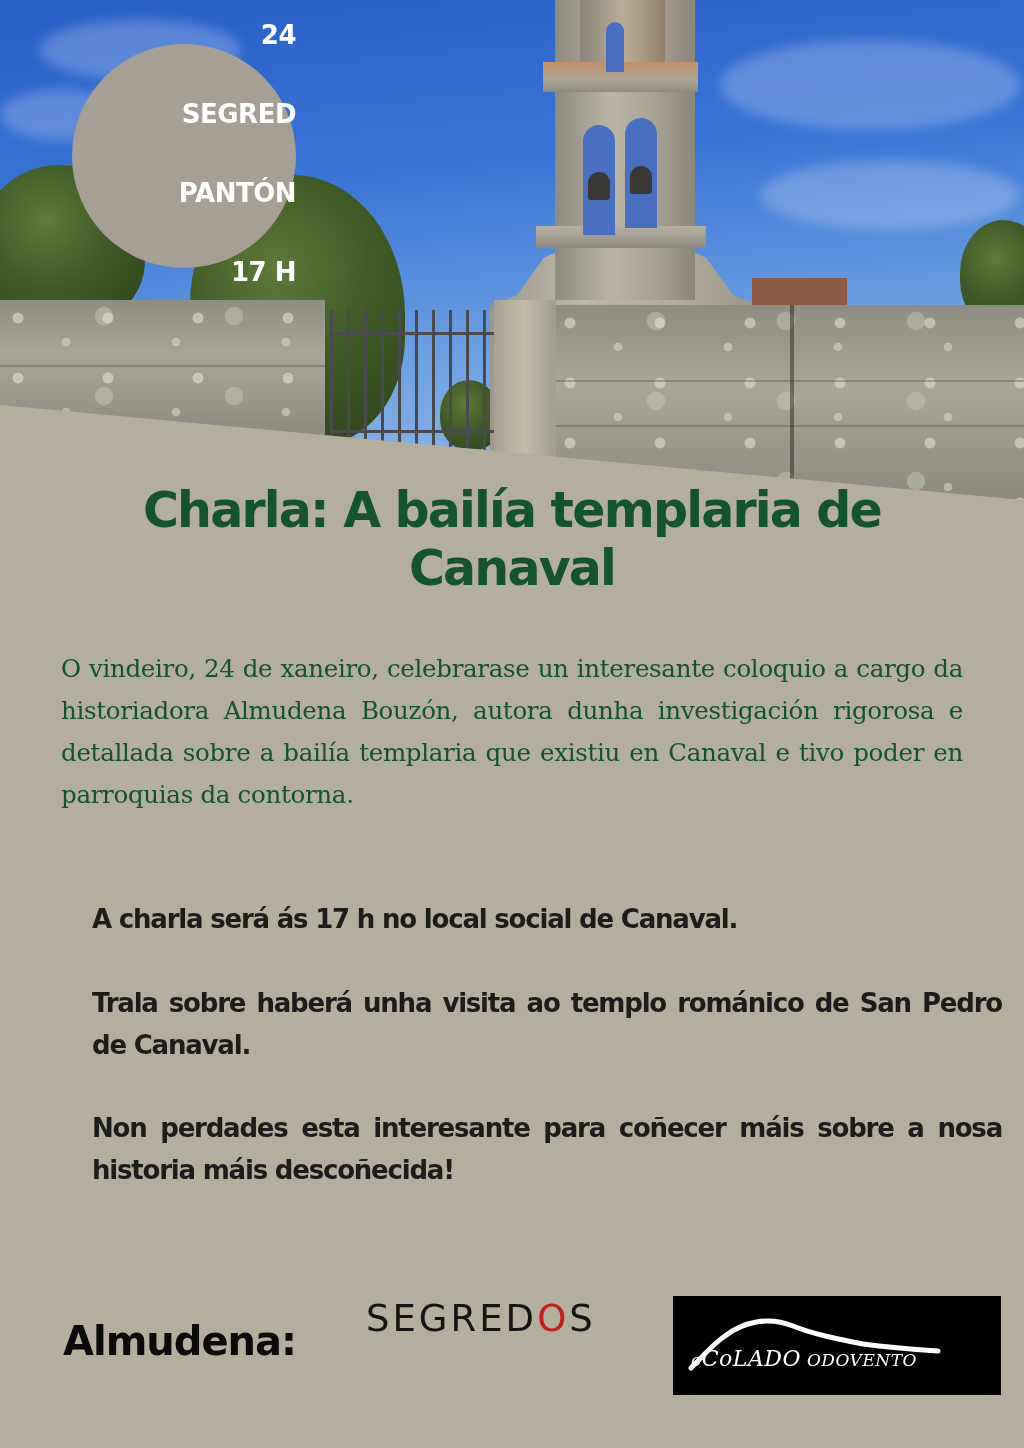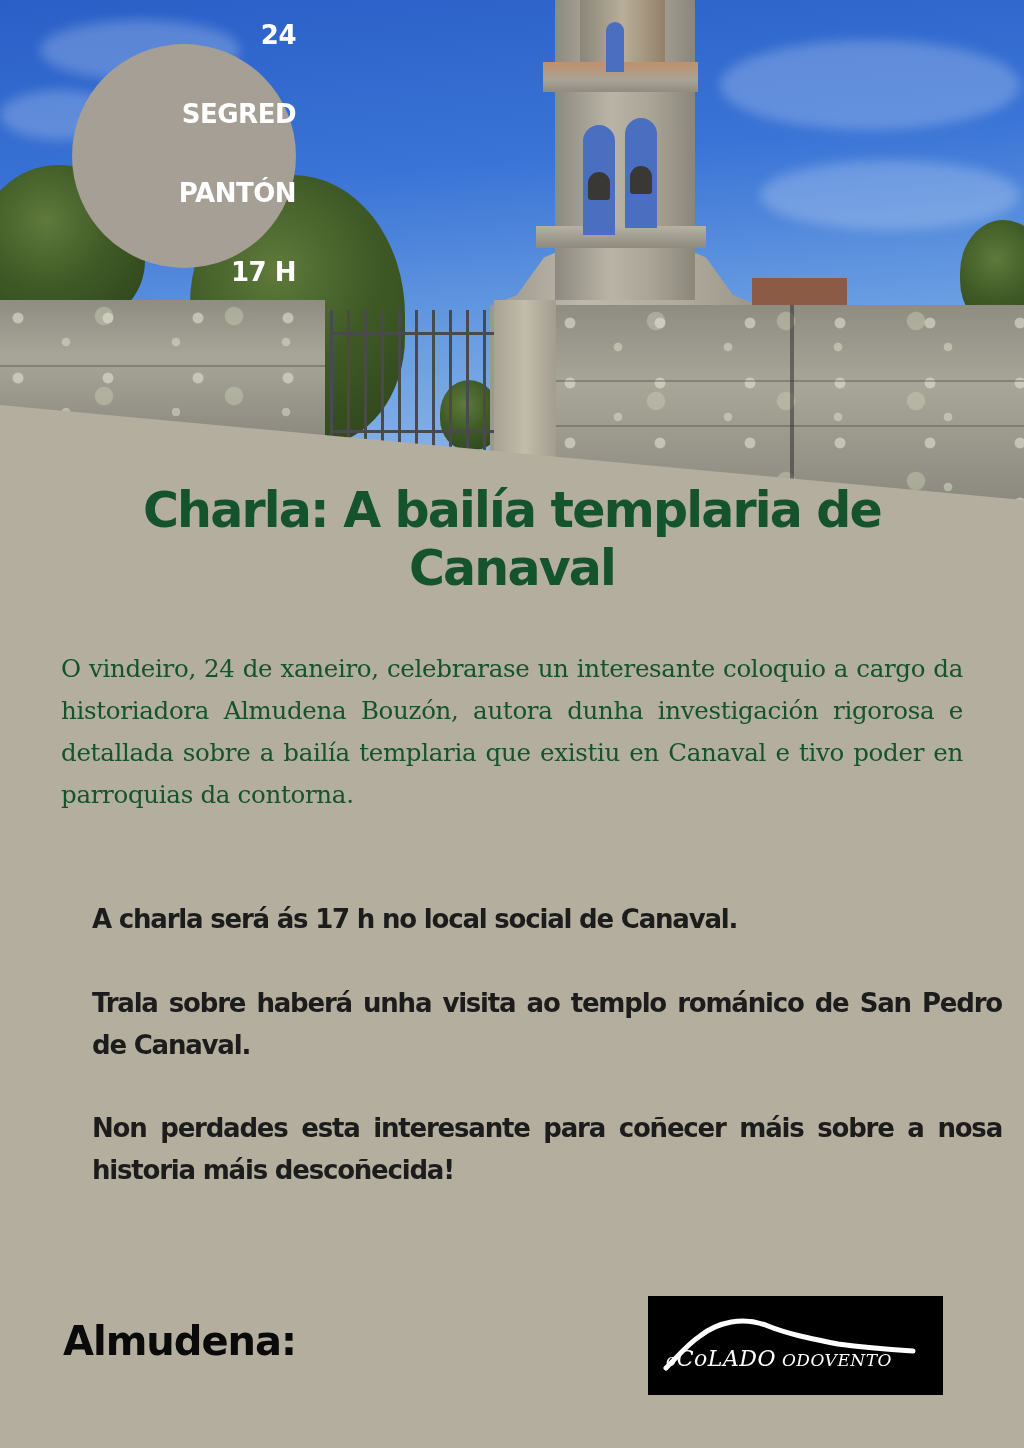--- a/index.html
+++ b/index.html
@@ -84,21 +84,21 @@
     position: absolute; left: 63px; top: 1313px; font-family: "DejaVu Sans", sans-serif;
     font-weight: bold; font-size: 40px; line-height: 56px; color: #0a0a0a; letter-spacing: -1px;
   }
   .segredos { position: absolute; left: 366px; top: 1298px; width: 230px; }
   .seg-line1 { font-family: "DejaVu Sans", sans-serif; font-size: 37px; line-height: 42px; color: #141414; letter-spacing: 3px; display:block; }
   .seg-line1 .red-o { color: #c0201e; }
   .seg-line2 { display:block; font-family: "DejaVu Sans", sans-serif; font-size: 37px; line-height: 44px; color: #141414; letter-spacing: 3px; }
   .seg-line2 .de { color: #3d9a33; font-size: 29px; letter-spacing: 0; margin-right: 8px; }
 
   .colado {
-    position: absolute; left: 648px; top: 1296px; width: 295px; height: 99px; background: #000000;
+    position: absolute; left: 673px; top: 1296px; width: 328px; height: 99px; background: #000000;
     overflow: hidden;
   }
   .colado svg { position: absolute; left: 0; top: 0; }
   .colado-text {
     position: absolute; left: 18px; top: 50px; color: #ffffff; font-family: "DejaVu Serif", serif;
     font-style: italic; font-size: 17px; letter-spacing: 0.5px; white-space: nowrap;
   }
   .colado-text .big { font-size: 22px; }
 </style>
 </head>
@@ -169,20 +169,21 @@
 
 <p class="intro">O vindeiro, 24 de xaneiro, celebrarase un interesante coloquio a cargo da historiadora Almudena Bouzón, autora dunha investigación rigorosa e detallada sobre a bailía templaria que existiu en Canaval e tivo poder en parroquias da contorna.</p>
 
 <p class="bold-p p1">A charla será ás 17 h no local social de Canaval.</p>
 <p class="bold-p p2">Trala sobre haberá unha visita ao templo románico de San Pedro de Canaval.</p>
 <p class="bold-p p3">Non perdades esta interesante para coñecer máis sobre a nosa historia máis descoñecida!</p>
 
 <div class="organiza">Almudena:</div>
 
 <div class="segredos">
+  <span class="seg-line1"><span>SEGRED</span><span class="red-o">O</span><span>S</span></span>
 </div>
 
 <div class="colado">
   <svg width="295" height="99" viewBox="0 0 295 99">
     <path d="M18 72 C 30 60, 40 48, 52 40 C 70 26, 95 20, 120 30 C 140 38, 160 42, 190 48 C 220 52, 250 54, 265 55" fill="none" stroke="#ffffff" stroke-width="5" stroke-linecap="round"></path>
   </svg>
   <div class="colado-text"><span>o</span><span class="big">Co</span><span class="big">LADO</span> <span>ODOVENTO</span></div>
 </div>
 
 </body></html>

